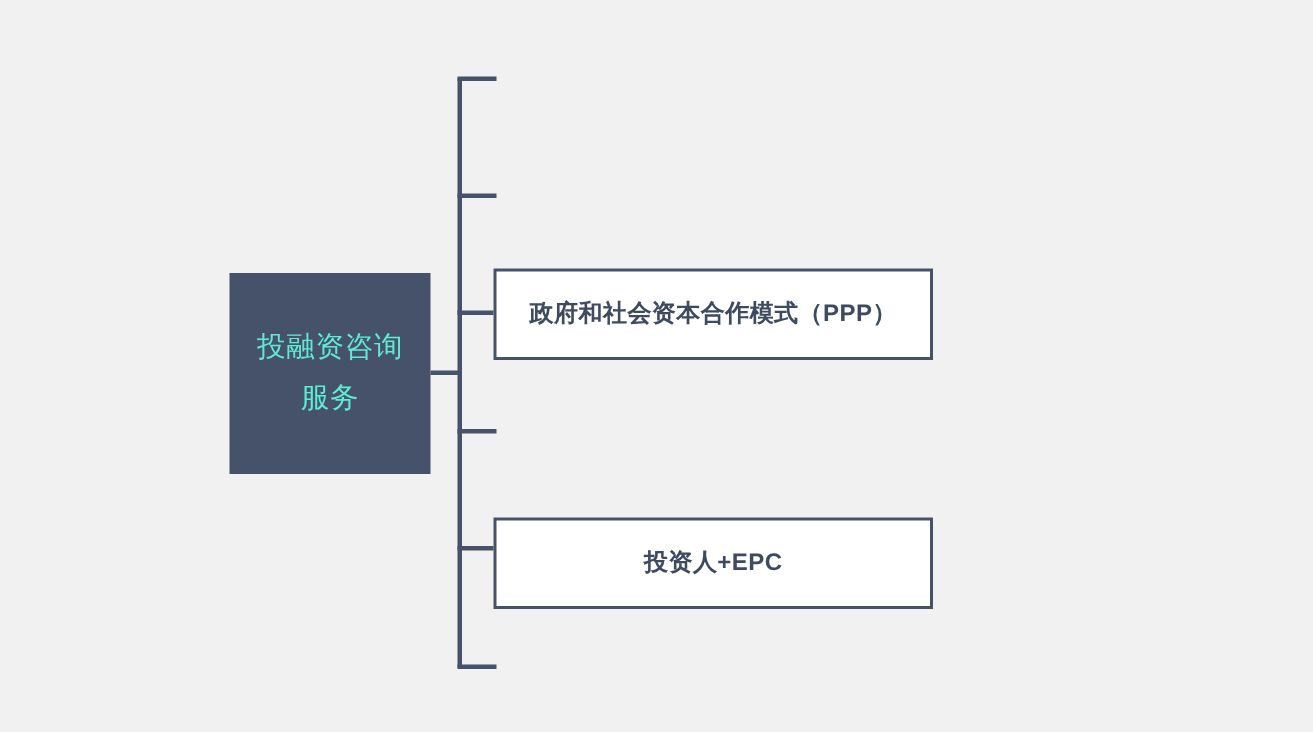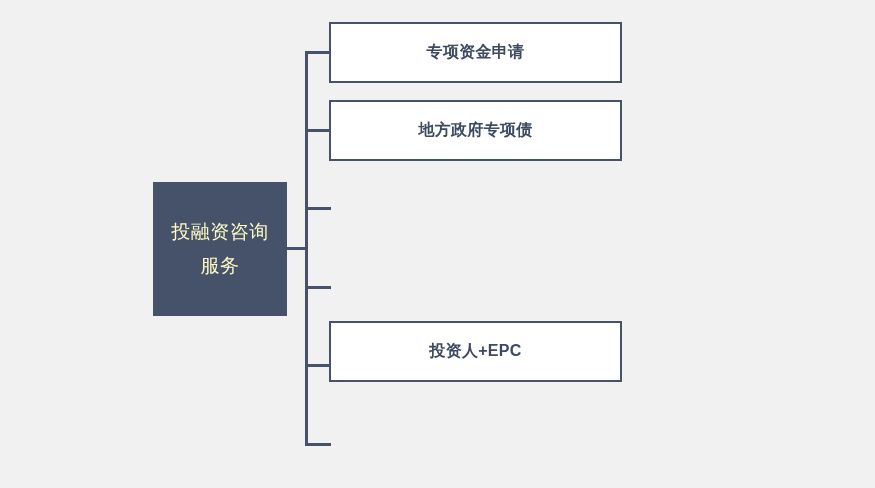--- a/index.html
+++ b/index.html
@@ -28,21 +28,21 @@
     left: 153px;
     top: 182px;
     width: 134px;
     height: 134px;
     background: #45526a;
     display: flex;
     align-items: center;
     justify-content: center;
   }
   .root-label {
-    color: #fef9c3;
+    color: #5eead4;
     font-size: 19px;
     font-weight: 400;
     line-height: 34px;
     text-align: center;
     letter-spacing: 0.5px;
     white-space: pre-line;
   }
 
   
   .spine {
@@ -104,28 +104,25 @@
 
   <div class="spine"></div>
 
   <div class="stub stub-leaf" style="top:51px"></div>
   <div class="stub stub-leaf" style="top:129px"></div>
   <div class="stub stub-leaf" style="top:207px"></div>
   <div class="stub stub-leaf" style="top:286px"></div>
   <div class="stub stub-leaf" style="top:364px"></div>
   <div class="stub stub-leaf" style="top:443px"></div>
 
-  <div class="leaf-node" style="top:22px">
-    <div class="leaf-label">专项资金申请</div>
-  </div>
 
-  <div class="leaf-node" style="top:100px">
-    <div class="leaf-label">地方政府专项债</div>
+
+  <div class="leaf-node" style="top:179px">
+    <div class="leaf-label">政府和社会资本合作模式（PPP）</div>
   </div>
 
 
-
-  <div class="leaf-node" style="top:321px">
+  <div class="leaf-node" style="top:345px">
     <div class="leaf-label">投资人+EPC</div>
   </div>
 
 
 </div>
 
 </body></html>

